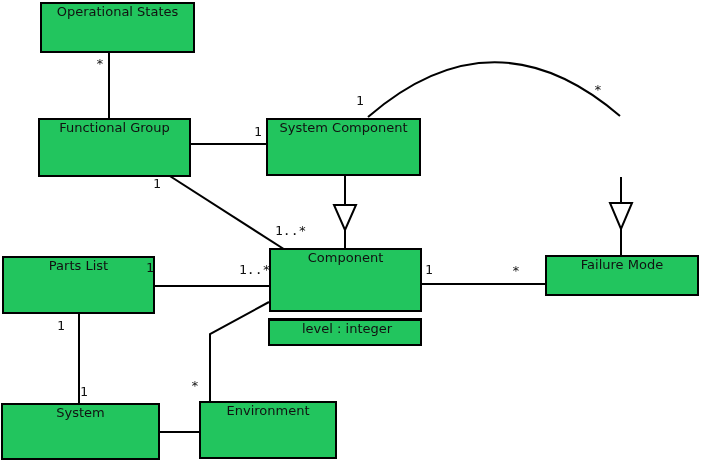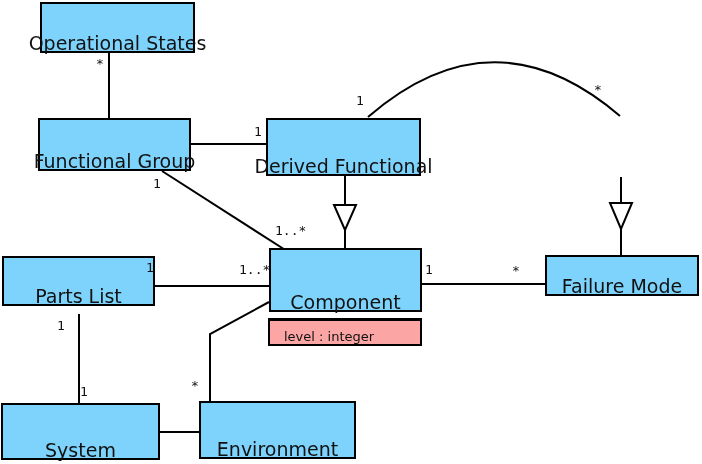--- a/index.html
+++ b/index.html
@@ -2,28 +2,28 @@
 <html><head>
 <meta charset="utf-8">
 <style>
   html,body { margin:0; padding:0; background:#ffffff; }
   .canvas {
     position:relative; width:702px; height:464px; background:#ffffff; overflow:hidden;
     font-family:"DejaVu Sans","Liberation Sans",sans-serif; color:#111111;
   }
   svg.wires { position:absolute; left:0; top:0; width:702px; height:464px; }
   .uml-box {
-    position:absolute; box-sizing:border-box; background:#7dd3fc;
-    border:2px solid #000000; display:flex; align-items:flex-end; justify-content:center;
-    font-size:19px; line-height:15px; white-space:nowrap; text-align:center;
+    position:absolute; box-sizing:border-box; background:#22c55e;
+    border:2px solid #000000; display:flex; align-items:flex-start; justify-content:center;
+    font-size:13px; line-height:15px; white-space:nowrap; text-align:center;
   }
   .attr-box {
-    position:absolute; box-sizing:border-box; background:#fca5a5;
-    border:2px solid #000000; border-top-width:3px; display:flex; align-items:flex-end;
-    justify-content:flex-start; padding-left:14px; font-size:13px; white-space:nowrap;
+    position:absolute; box-sizing:border-box; background:#22c55e;
+    border:2px solid #000000; border-top-width:3px; display:flex; align-items:flex-start;
+    justify-content:flex-start; padding-left:32px; font-size:13px; white-space:nowrap;
   }
   .mult {
     position:absolute; font-family:"DejaVu Sans Mono","Liberation Mono",monospace;
     font-size:13px; line-height:13px; white-space:nowrap; color:#111111;
   }
 </style>
 </head>
 <body>
 
 <div class="canvas">
@@ -46,49 +46,49 @@
     <line x1="422" y1="284" x2="545" y2="284"></line>
     <line x1="79" y1="314" x2="79" y2="403"></line>
     <line x1="153" y1="432" x2="199" y2="432"></line>
     <polyline points="210,401 210,334 269,302"></polyline>
   </svg>
 
   <div class="uml-box" style="left:40px; top:2px; width:155px; height:51px">
     <span>Operational States</span>
   </div>
 
-  <div class="uml-box" style="left:38px; top:118px; width:153px; height:53px">
+  <div class="uml-box" style="left:38px; top:118px; width:153px; height:59px">
     <span>Functional Group</span>
   </div>
 
   <div class="uml-box" style="left:266px; top:118px; width:155px; height:58px">
-    <span>Derived Functional</span>
+    <span>System Component</span>
   </div>
 
 
-  <div class="uml-box" style="left:2px; top:256px; width:153px; height:50px">
+  <div class="uml-box" style="left:2px; top:256px; width:153px; height:58px">
     <span>Parts List</span>
   </div>
 
   <div class="uml-box" style="left:269px; top:248px; width:153px; height:64px">
     <span>Component</span>
   </div>
   <div class="attr-box" style="left:268px; top:318px; width:154px; height:28px">
     <span>level : integer</span>
   </div>
 
   <div class="uml-box" style="left:545px; top:255px; width:154px; height:41px">
     <span>Failure Mode</span>
   </div>
 
   <div class="uml-box" style="left:1px; top:403px; width:159px; height:57px">
     <span>System</span>
   </div>
 
-  <div class="uml-box" style="left:199px; top:401px; width:157px; height:58px">
+  <div class="uml-box" style="left:199px; top:401px; width:138px; height:58px">
     <span>Environment</span>
   </div>
 
   <span class="mult" style="left:96px;  top:57px">*</span>
   <span class="mult" style="left:254px; top:125px">1</span>
   <span class="mult" style="left:153px; top:177px">1</span>
   <span class="mult" style="left:275px; top:224px">1..*</span>
   <span class="mult" style="left:356px; top:94px">1</span>
   <span class="mult" style="left:594px; top:83px">*</span>
   <span class="mult" style="left:146px; top:261px">1</span>

